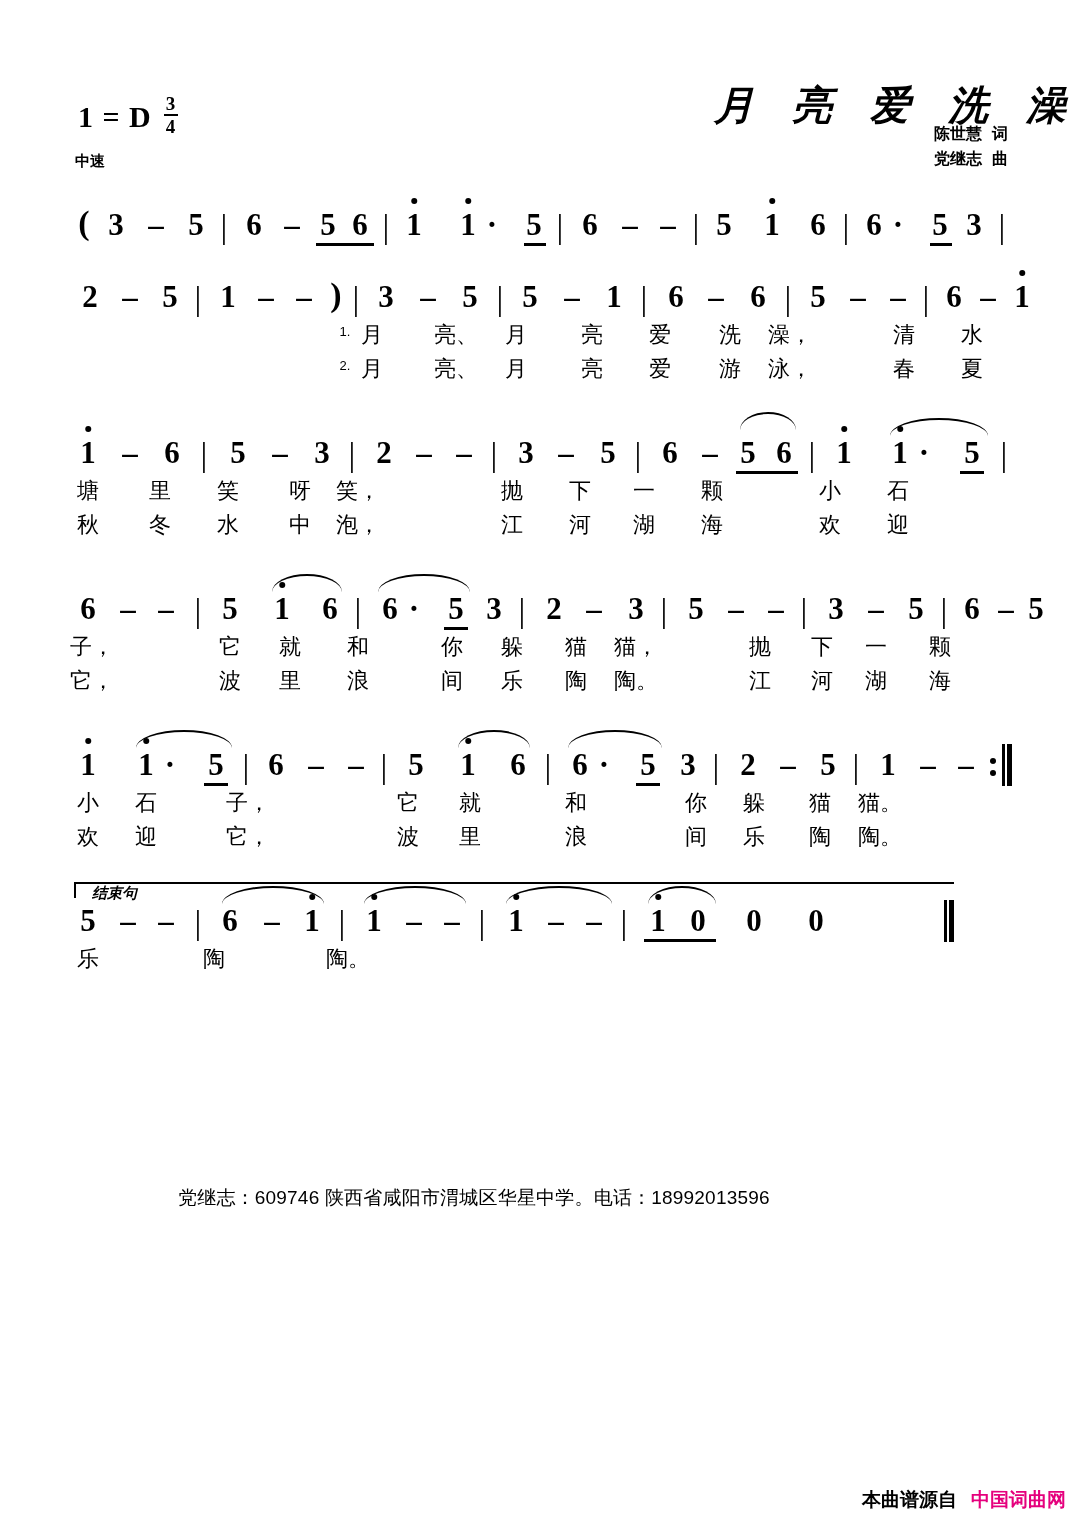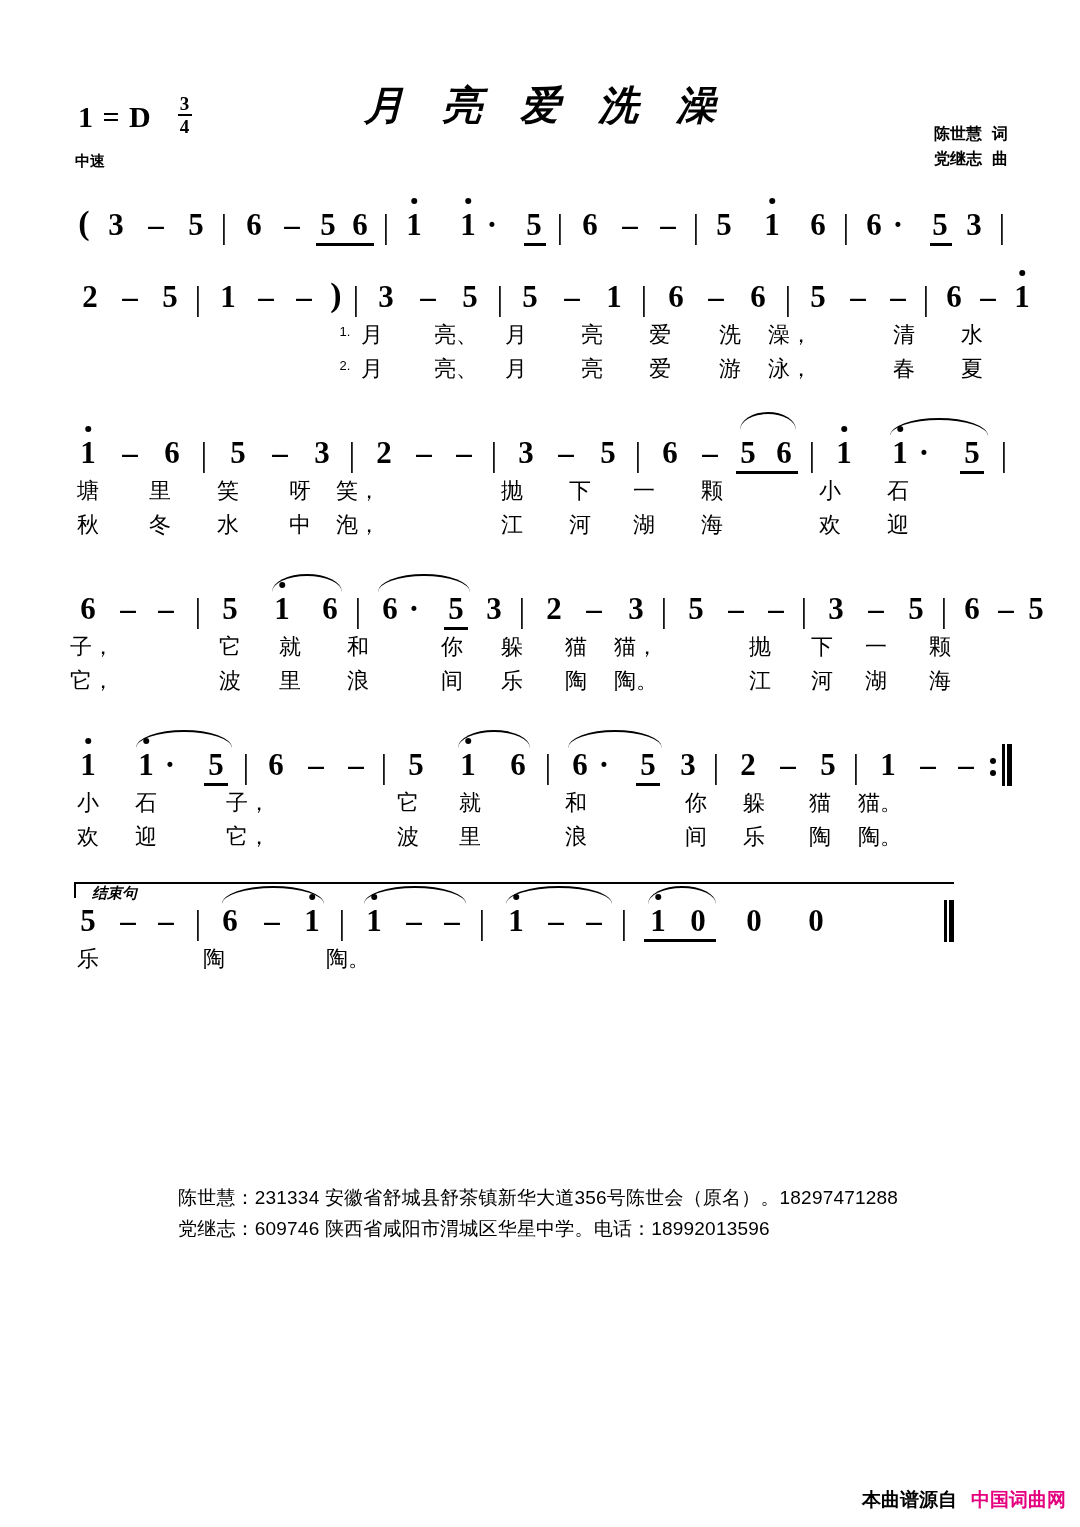--- a/index.html
+++ b/index.html
@@ -12,35 +12,35 @@
     overflow:hidden;
   }
   .page{position:relative;width:1080px;height:1527px;}
 
   
   .header{position:relative;height:130px;}
   .keysig{
     position:absolute;left:78px;top:96px;
     font-family:"Liberation Serif","DejaVu Serif",serif;
     font-weight:bold;font-size:30px;letter-spacing:1px;
-    display:flex;align-items:center;gap:20px;
+    display:flex;align-items:center;gap:6px;
   }
   .keysig .frac{
     display:inline-flex;flex-direction:column;align-items:center;
     font-size:19px;line-height:1.0;margin-left:6px;position:relative;top:-2px;
   }
   .keysig .frac .num{border-bottom:2px solid #000;padding:0 2px 1px;}
   .keysig .frac .den{padding:1px 2px 0;}
   .tempo{
     position:absolute;left:75px;top:152px;
     font-size:15px;font-weight:bold;
   }
   .title{
     position:absolute;left:0;right:0;top:78px;
-    text-align:center;
+    text-align:right;
     font-family:"Liberation Serif","DejaVu Serif",serif;
     font-weight:bold;font-size:40px;letter-spacing:14px;
     text-indent:14px;
     font-style:italic;
   }
   .subtitle{
     position:absolute;left:0;right:0;top:145px;
     text-align:center;font-size:17px;font-weight:bold;
     letter-spacing:1px;
     padding-right:160px;
@@ -472,21 +472,20 @@
         </div>
         <div class="lyr">
           <span class="w" style="left: 88px;">乐</span>
           <span class="w" style="left: 214px;">陶</span>
           <span class="w" style="left: 348px;">陶。</span>
         </div>
       </div>
     </div>
 
   <div class="contact">
-    <div>陈世慧：231334  安徽省舒城县舒茶镇新华大道356号陈世会（原名）。18297471288</div>
     <div>党继志：609746  陕西省咸阳市渭城区华星中学。电话：18992013596</div>
   </div>
 
   <div class="watermark">
     <span class="wm-a">本曲谱源自</span><span class="wm-b">中国词曲网</span>
   </div>
 
 </div>
 
 </body></html>

